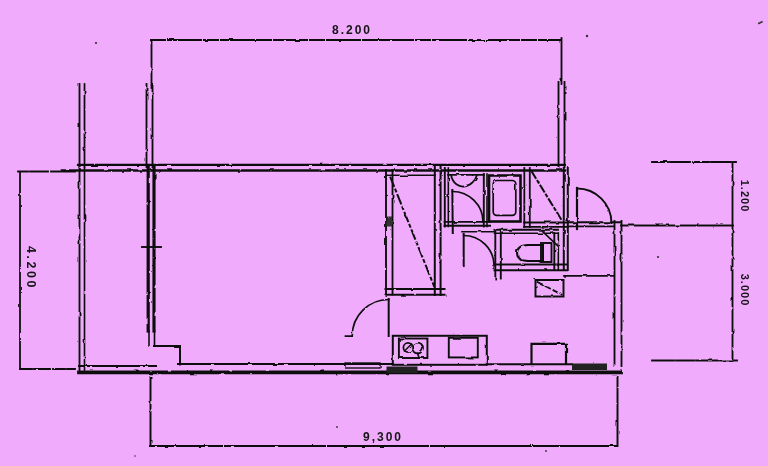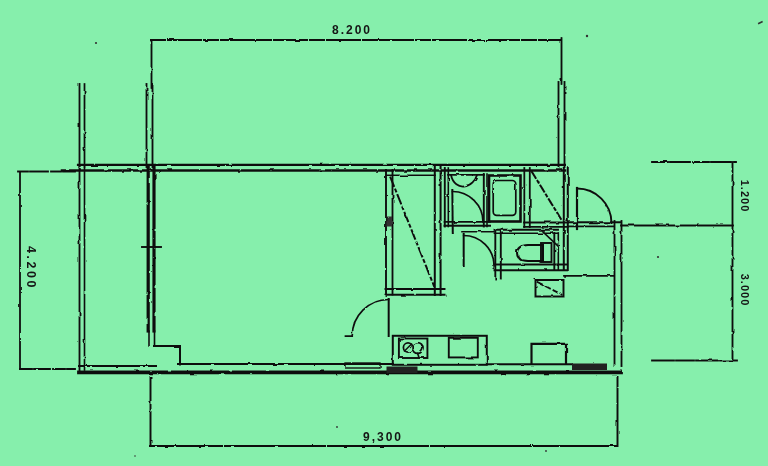--- a/index.html
+++ b/index.html
@@ -1,16 +1,16 @@
 <!DOCTYPE html>
 <html><head>
 <meta charset="utf-8">
 <style>
   html,body{margin:0;padding:0;background:#ffffff;}
-  .wrap{width:768px;height:466px;position:relative;background:#86efac;overflow:hidden;}
+  .wrap{width:768px;height:466px;position:relative;background:#f0abfc;overflow:hidden;}
   text{font-family:"Liberation Sans",sans-serif;fill:#151515;}
 </style>
 </head>
 <body>
 <div class="wrap">
 <svg width="768" height="466" viewBox="0 0 768 466" xmlns="http://www.w3.org/2000/svg">
 <defs>
   <filter id="rough" x="-5%" y="-5%" width="110%" height="110%">
     <feTurbulence type="fractalNoise" baseFrequency="0.11" numOctaves="2" seed="11" result="n"></feTurbulence>
     <feDisplacementMap in="SourceGraphic" in2="n" scale="2.4"></feDisplacementMap>

